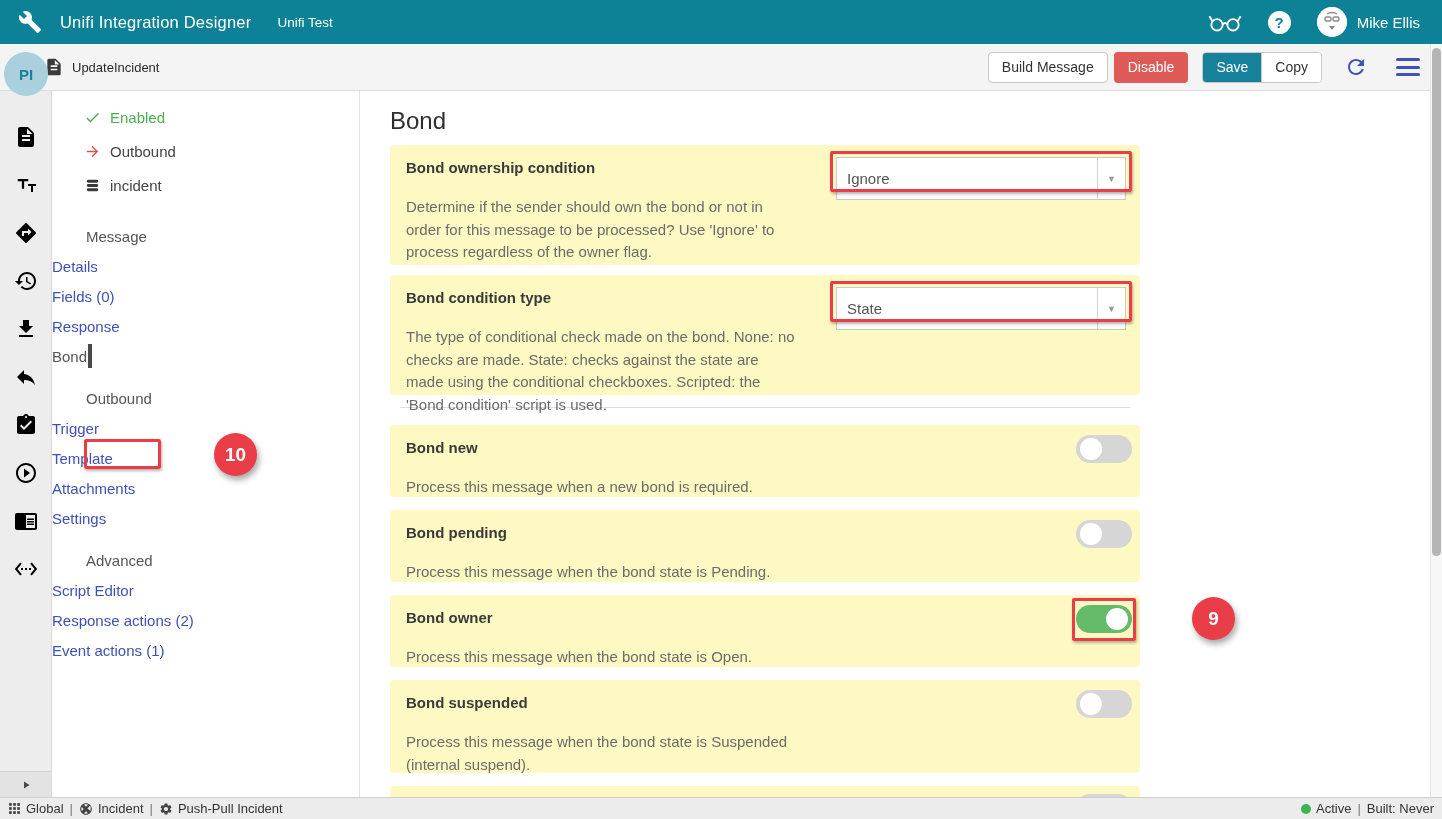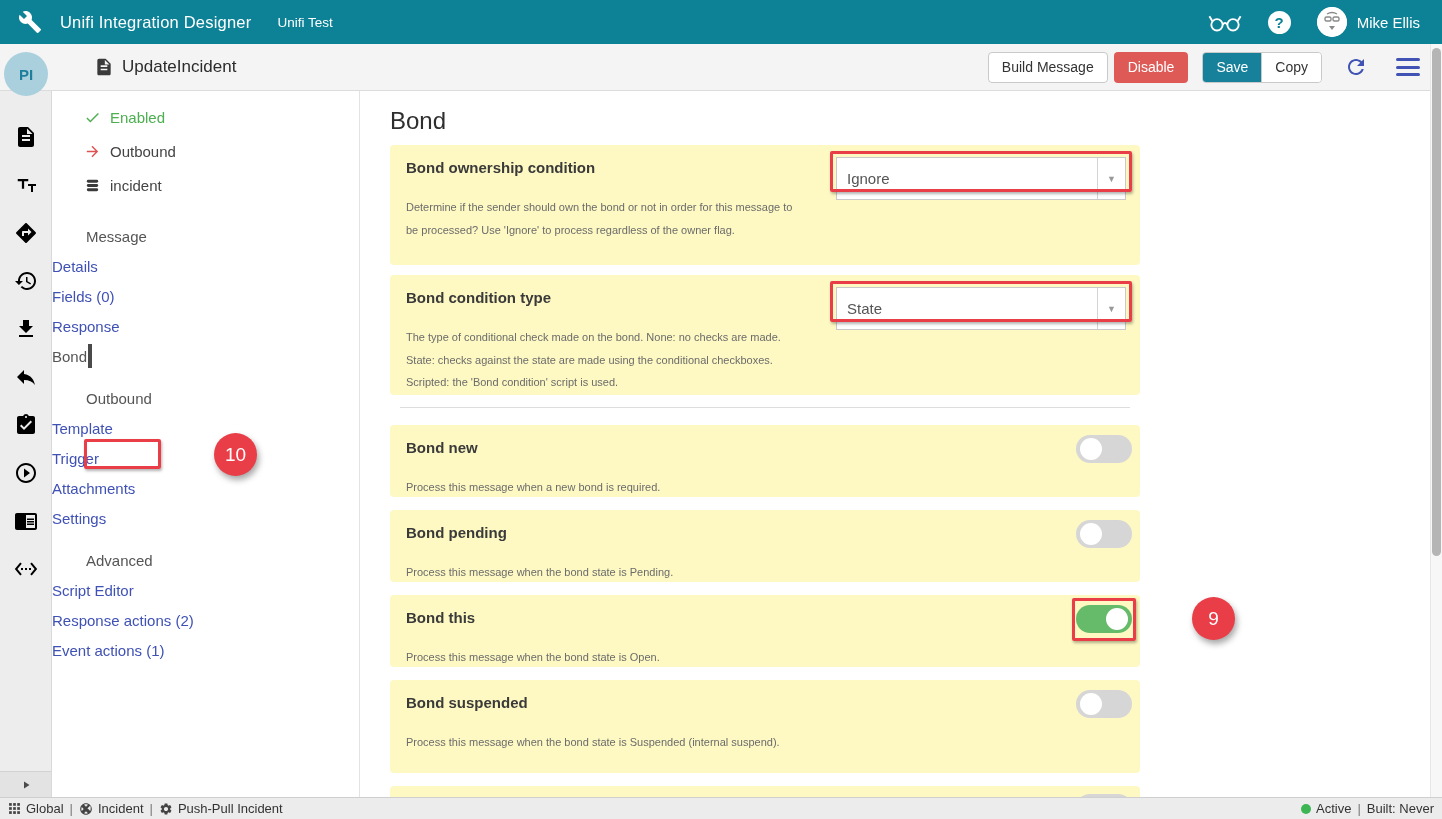--- a/index.html
+++ b/index.html
@@ -17,26 +17,26 @@
   .glasses { width:34px; height:24px; margin-right:26px; }
   .help-circle { width:23px; height:23px; border-radius:50%; background:#fff; color:#0d8296;
     font-weight:bold; font-size:15px; display:flex; align-items:center; justify-content:center;
     margin-right:26px; }
   .avatar-circle { width:30px; height:30px; border-radius:50%; background:#fff;
     margin-right:10px; overflow:hidden; display:flex; align-items:center; justify-content:center; }
   .username { font-size:15px; }
 
   
   .header { height:47px; background:#f4f4f4; border-bottom:1px solid #dcdcdc;
-    display:flex; align-items:center; padding-left:94px; padding-right:22px; position:relative; }
+    display:flex; align-items:center; padding-left:44px; padding-right:22px; position:relative; }
   .pi-avatar { position:absolute; left:4px; top:8px; width:44px; height:44px; border-radius:50%;
     background:#aad0dd; color:#1d7f9b; font-weight:bold; font-size:15px;
     display:flex; align-items:center; justify-content:center; z-index:6; }
   .doc-icon { width:20px; height:20px; margin-right:8px; }
-  .header .title { font-size:17px; color:#2b2b2b; }
+  .header .title { font-size:13px; color:#2b2b2b; }
   .header .spacer { flex:1; }
   .btn { height:31px; border-radius:4px; font-size:14px; padding:0 13px; cursor:pointer;
     display:inline-flex; align-items:center; border:1px solid transparent; }
   .btn-plain { background:#fff; border-color:#c9c9c9; color:#333; }
   .btn-danger { background:#dd5a57; color:#fff; margin-left:6px; }
   .btn-group { display:inline-flex; margin-left:14px; border-radius:4px; overflow:hidden;
     border:1px solid #c9c9c9; height:31px; }
   .btn-save { background:#17809b; color:#fff; border:none; border-radius:0; height:29px; }
   .btn-copy { background:#fff; color:#333; border:none; border-left:1px solid #c9c9c9;
     border-radius:0; height:29px; }
@@ -76,21 +76,21 @@
   
   .content { flex:1; background:#fff; padding:0 0 0 30px; }
   .page-heading { font-size:24px; color:#2e2e2e; font-weight:500; margin:14px 0 8px 0; line-height:32px; }
   .card { width:750px; background:#fef9c3; border-radius:4px; position:relative; margin-bottom:10px;
     padding:14px 16px; }
   .card.tall { height:120px; }
   .card.row { height:72px; margin-bottom:13px; }
   .card.suspended { height:93px; margin-bottom:13px; }
   .card.partial { height:14px; margin-bottom:0; overflow:hidden; padding-top:6px; }
   .card-title { font-size:15px; font-weight:bold; color:#3a3a3a; margin-bottom:7px; }
-  .card-desc { font-size:11px; color:#6b6b6b; line-height:22.5px; width:392px;margin-top:20px; }
+  .card-desc { font-size:15px; color:#6b6b6b; line-height:22.5px; width:392px;margin-top:20px; }
   .divider { height:1px; background:#ddd; width:730px; margin:12px 0 17px 10px; }
 
   .select { position:absolute; right:14px; top:12px; width:290px; height:43px; background:#fff;
     border:1px solid #c9c9c9; display:flex; align-items:center; cursor:pointer; }
   .select-value { flex:1; font-size:15px; color:#555; padding-left:10px; }
   .select-arrow { width:28px; height:100%; border-left:1px solid #d4d4d4; display:flex;
     align-items:center; justify-content:center; font-size:9px; color:#999; }
 
   .toggle { position:absolute; right:8px; top:10px; width:56px; height:28px; border-radius:14px;
     background:#d6d6d6; cursor:pointer; }
@@ -102,21 +102,21 @@
 
   
   .anno-box { position:absolute; border:3px solid #e93d47; border-radius:2px;
     box-shadow:1px 2px 3px rgba(0,0,0,.3); pointer-events:none; z-index:8; }
   .anno-select { right:8px; top:6px; width:302px; height:41px; }
   .anno-toggle { right:4px; top:3px; width:64px; height:43px; }
 
   
   .anno-trigger { position:absolute; left:84px; top:439px; width:77px; height:30px; }
   .anno-badge { position:absolute; width:43px; height:43px; border-radius:50%; background:#e93d47;
-    color:#fff; font-size:19px; font-weight:normal; display:flex; align-items:center;
+    color:#fff; font-size:19px; font-weight:bold; display:flex; align-items:center;
     justify-content:center; box-shadow:2px 4px 6px rgba(0,0,0,.35); z-index:9; }
   .badge-10 { left:214px; top:433px; }
   .badge-9 { left:1192px; top:597px; }
 
   
   .scrollbar { position:absolute; right:0; top:44px; width:12px; height:753px; background:#f7f7f7;
     border-left:1px solid #e6e6e6; z-index:7; }
   .scroll-thumb { position:absolute; left:1px; top:4px; width:9px; height:508px; background:#b5b5b5;
     border-radius:5px; cursor:pointer; }
 
@@ -255,22 +255,22 @@
     <div class="nav-header first">Message</div>
     <div class="nav-link">Details</div>
     <div class="nav-link">Fields (0)</div>
     <div class="nav-link">Response</div>
     <div class="nav-link selected">
       <span class="selbar"></span>
       <span>Bond</span>
     </div>
 
     <div class="nav-header">Outbound</div>
+    <div class="nav-link">Trigger</div>
     <div class="nav-link">Template</div>
-    <div class="nav-link">Trigger</div>
     <div class="nav-link">Attachments</div>
     <div class="nav-link">Settings</div>
 
     <div class="nav-header">Advanced</div>
     <div class="nav-link">Script Editor</div>
     <div class="nav-link">Response actions (2)</div>
     <div class="nav-link">Event actions (1)</div>
   </div>
 
   <div class="content">
@@ -308,21 +308,21 @@
 
     <div class="card row">
       <div class="card-title">Bond pending</div>
       <div class="card-desc">Process this message when the bond state is Pending.</div>
       <div class="toggle off">
           <div class="knob"></div>
         </div>
     </div>
 
     <div class="card row">
-      <div class="card-title">Bond this</div>
+      <div class="card-title">Bond owner</div>
       <div class="card-desc">Process this message when the bond state is Open.</div>
       <div class="toggle on">
           <div class="knob"></div>
         </div>
       <div class="anno-box anno-toggle"></div>
     </div>
 
     <div class="card suspended">
       <div class="card-title">Bond suspended</div>
       <div class="card-desc">Process this message when the bond state is Suspended (internal suspend).</div>

